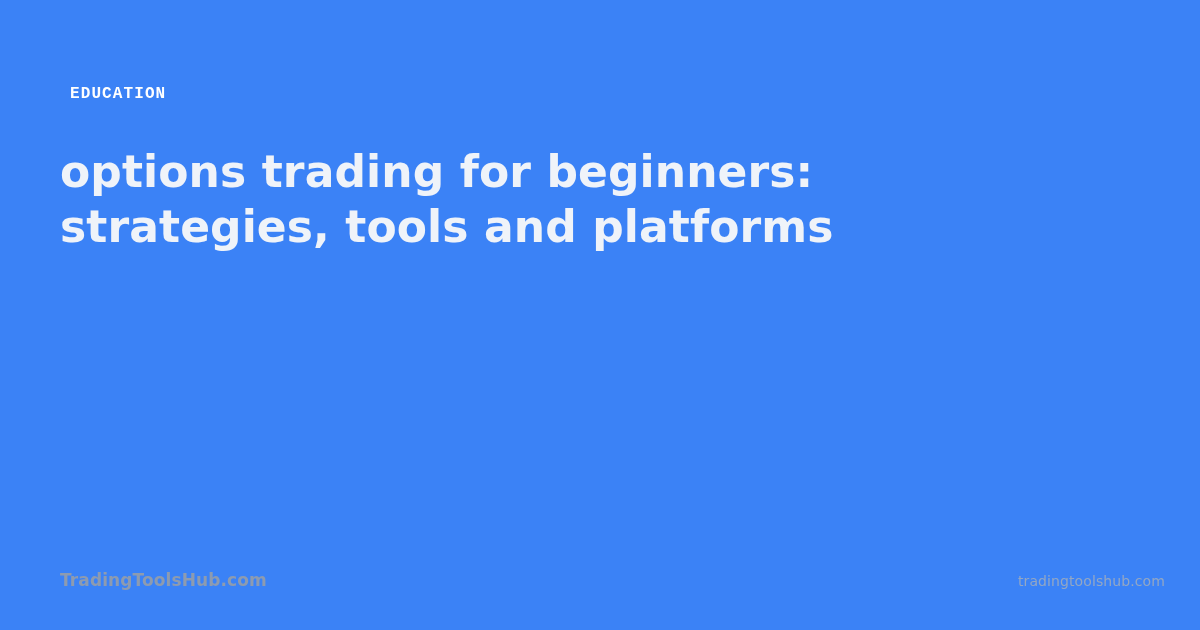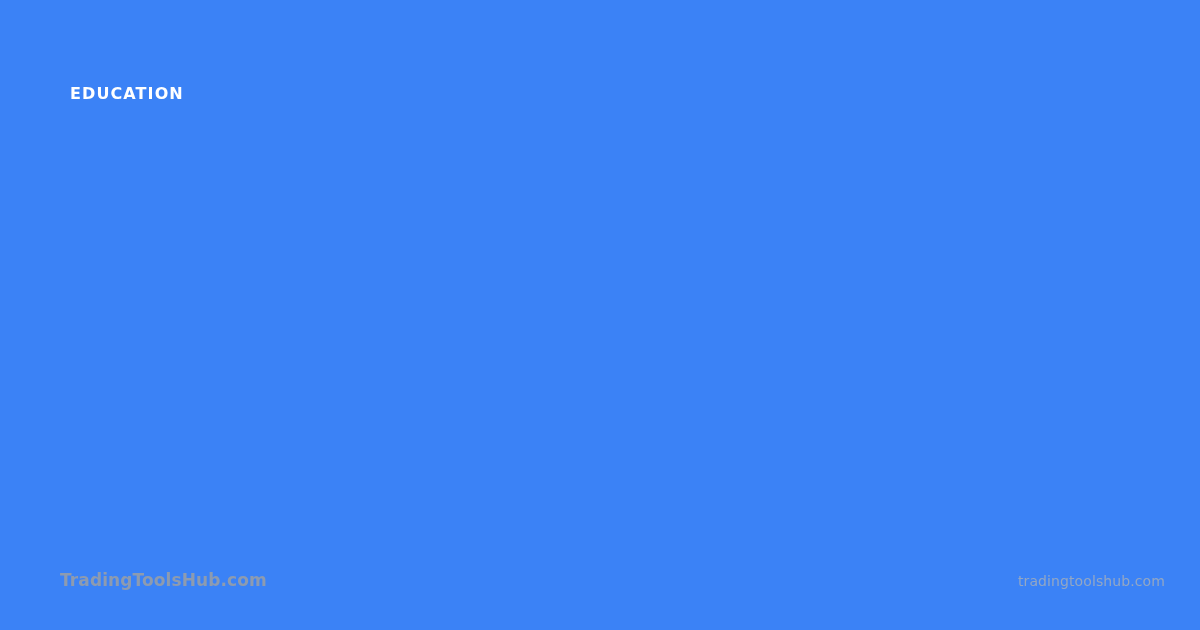--- a/index.html
+++ b/index.html
@@ -28,20 +28,21 @@
   .eyebrow {
     position: absolute;
     left: 70px;
     top: 82px;
     font-size: 16px;
     font-weight: bold;
     letter-spacing: 1.1px;
     color: #ffffff;
     line-height: 24px;
     white-space: nowrap;
+    font-family: Liberation Mono, monospace;
   }
 
   .headline {
     position: absolute;
     left: 60px;
     top: 144px;
     width: 1000px;
     margin: 0;
     font-size: 44px;
     font-weight: bold;
@@ -77,18 +78,19 @@
 </style>
 </head>
 <body>
 
 <div class="og-card">
 
   <div class="bg-fill"></div>
 
   <div class="eyebrow">EDUCATION</div>
 
+  <h1 class="headline">options trading for beginners: strategies, tools and platforms</h1>
 
   <div class="footer-brand">TradingToolsHub.com</div>
 
   <div class="footer-domain">tradingtoolshub.com</div>
 
 </div>
 
 </body></html>

